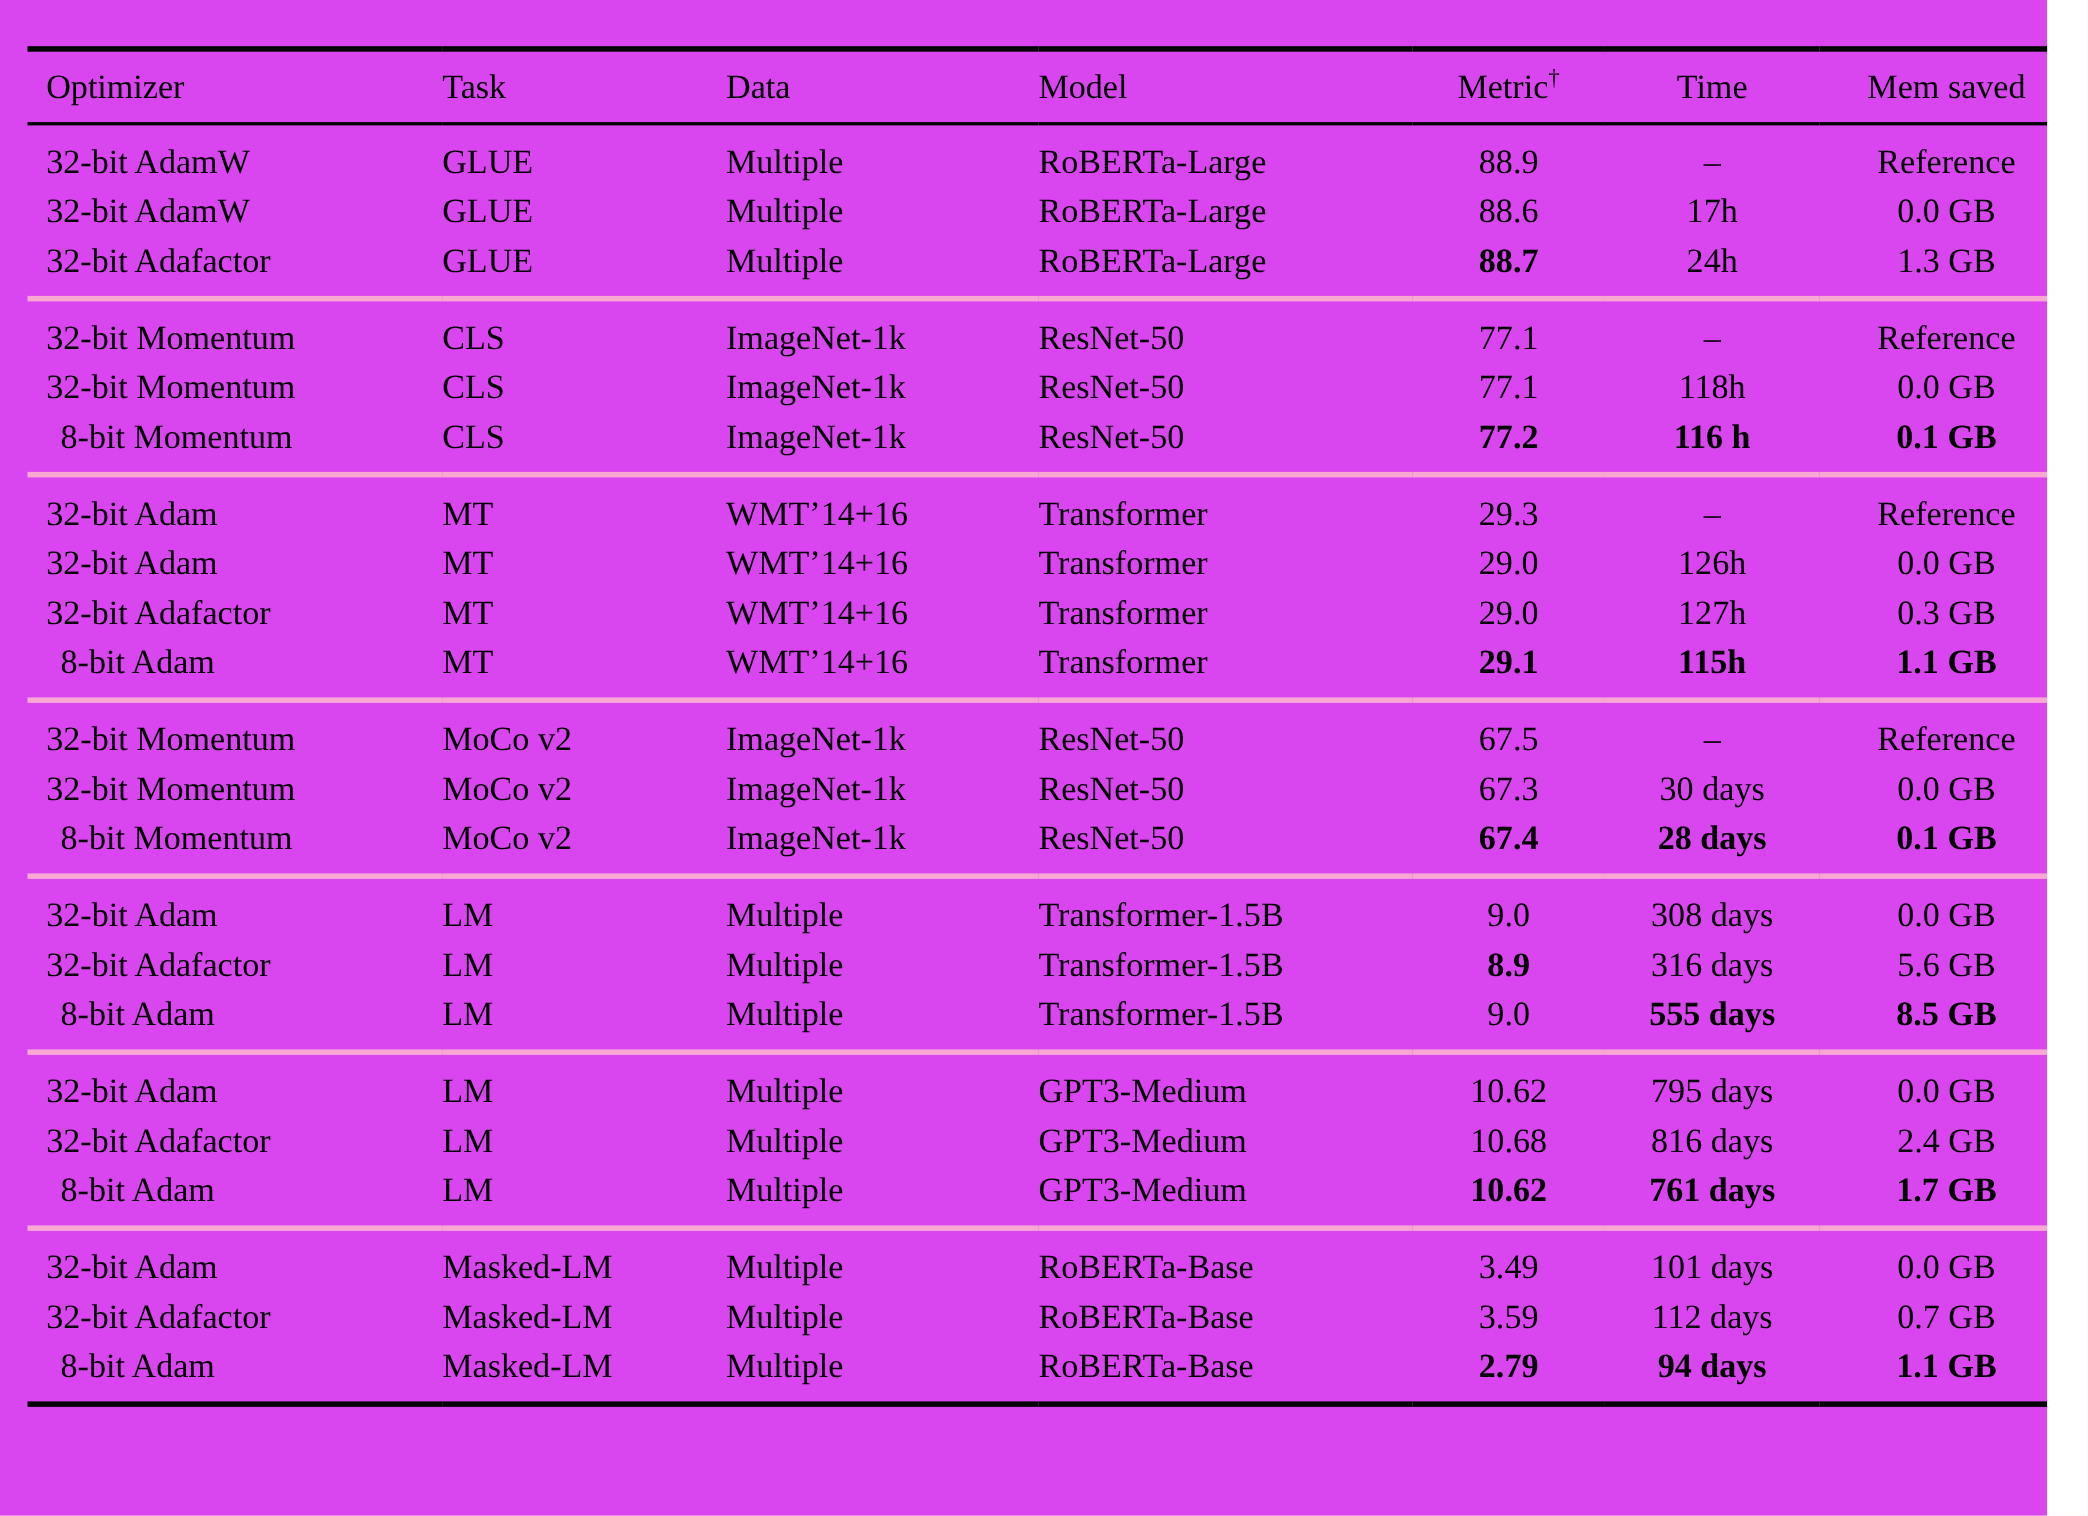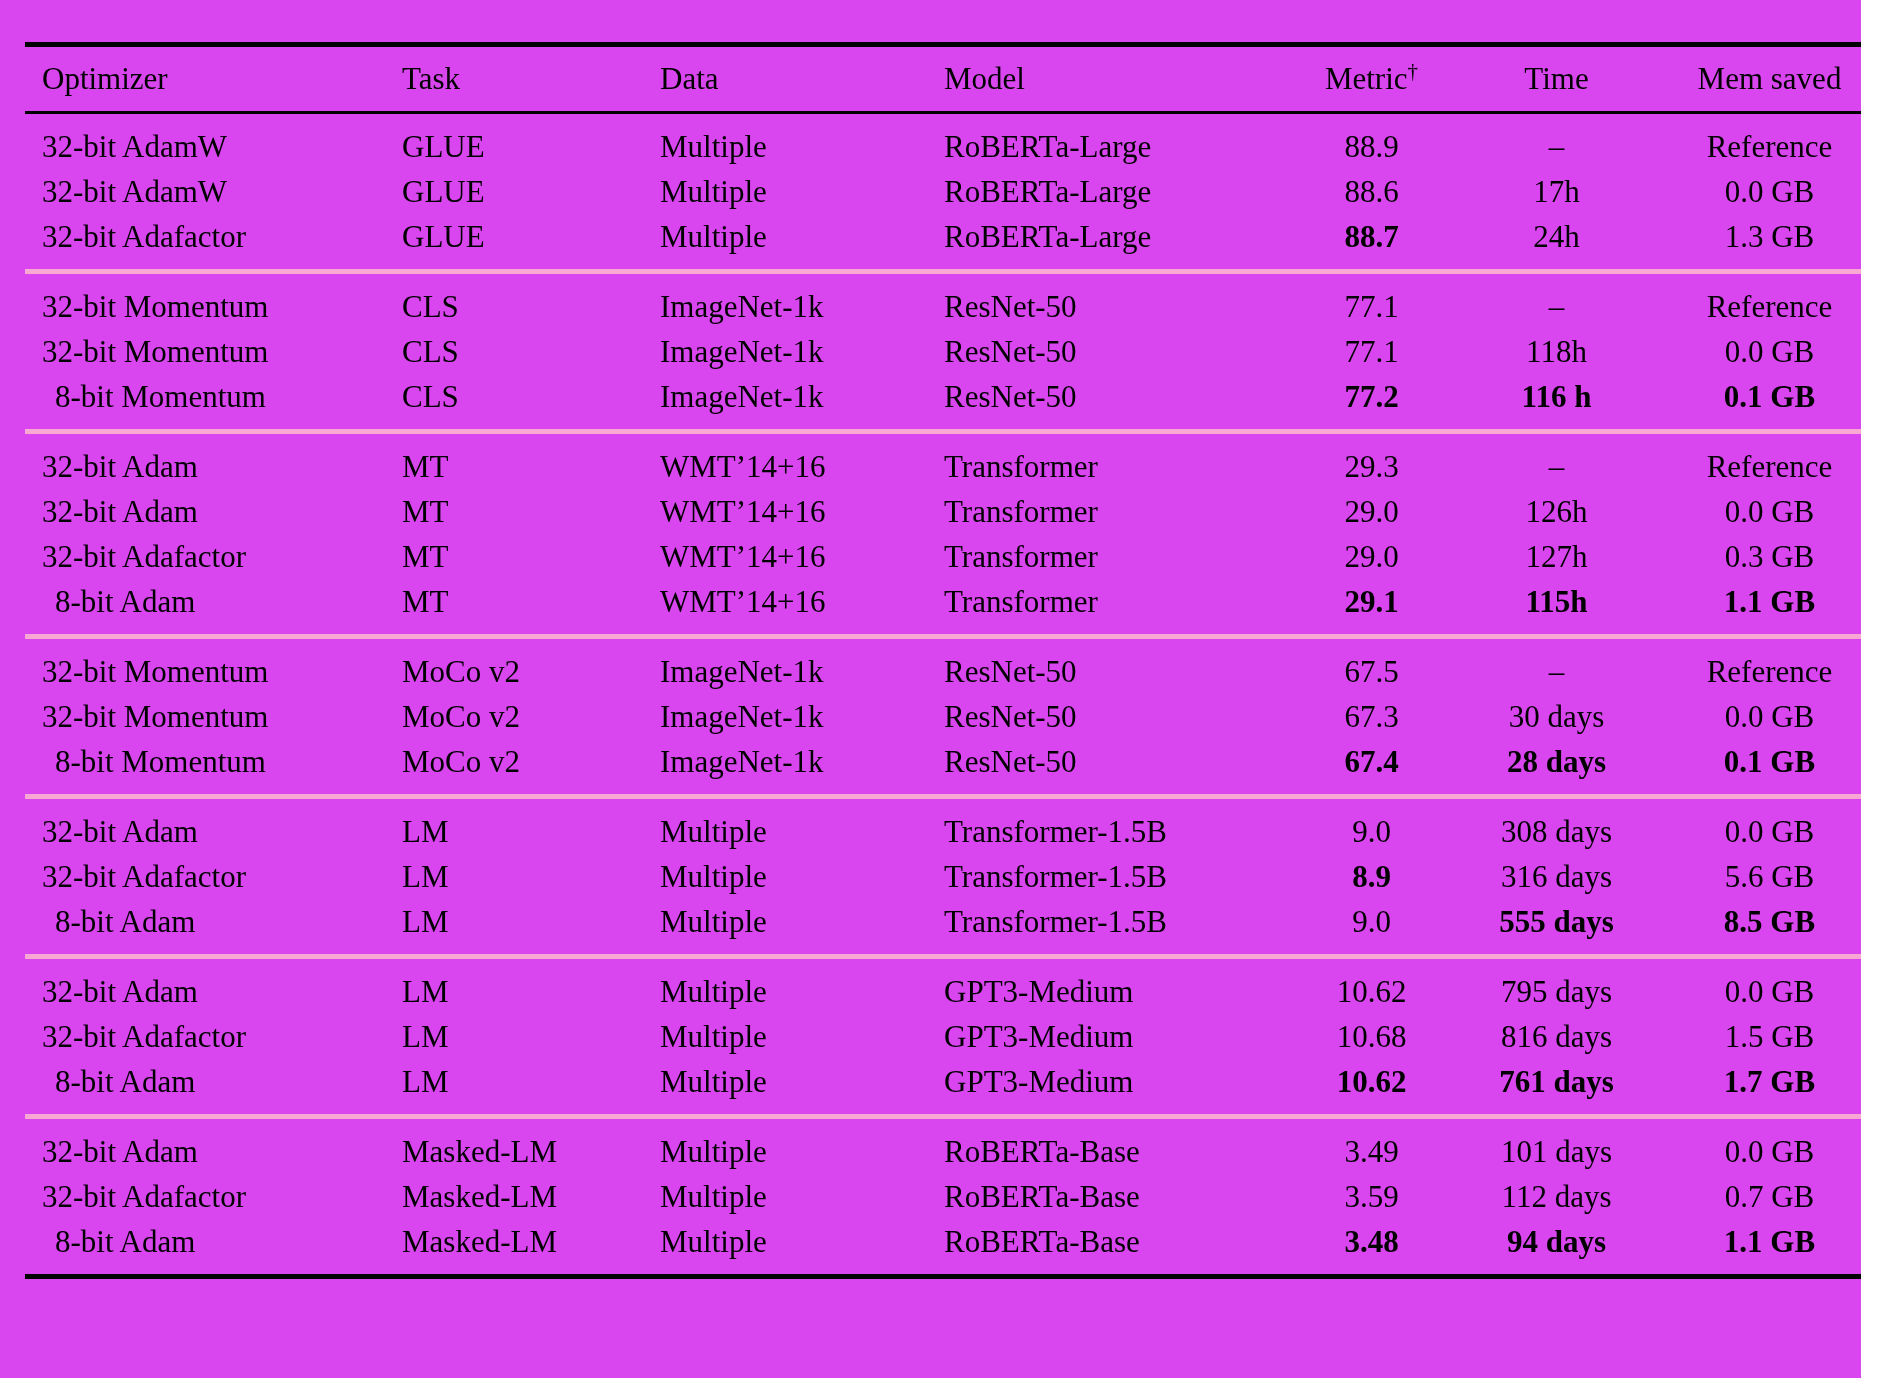--- a/index.html
+++ b/index.html
@@ -258,21 +258,21 @@
           <td class="col-center">795 days</td>
           <td class="col-center">0.0 GB</td>
         </tr>
         <tr>
           <td class="col-left">32-bit Adafactor</td>
           <td class="col-left">LM</td>
           <td class="col-left">Multiple</td>
           <td class="col-left">GPT3-Medium</td>
           <td class="col-center">10.68</td>
           <td class="col-center">816 days</td>
-          <td class="col-center">1.5 GB</td>
+          <td class="col-center">2.4 GB</td>
         </tr>
         <tr>
           <td class="col-left indent">8-bit Adam</td>
           <td class="col-left">LM</td>
           <td class="col-left">Multiple</td>
           <td class="col-left">GPT3-Medium</td>
           <td class="col-center bold">10.62</td>
           <td class="col-center bold">761 days</td>
           <td class="col-center bold">1.7 GB</td>
         </tr>
@@ -294,20 +294,20 @@
           <td class="col-left">RoBERTa-Base</td>
           <td class="col-center">3.59</td>
           <td class="col-center">112 days</td>
           <td class="col-center">0.7 GB</td>
         </tr>
         <tr>
           <td class="col-left indent">8-bit Adam</td>
           <td class="col-left">Masked-LM</td>
           <td class="col-left">Multiple</td>
           <td class="col-left">RoBERTa-Base</td>
-          <td class="col-center bold">3.48</td>
+          <td class="col-center bold">2.79</td>
           <td class="col-center bold">94 days</td>
           <td class="col-center bold">1.1 GB</td>
         </tr>
       </tbody>
     </table>
 
 </div>
 
 </body></html>

